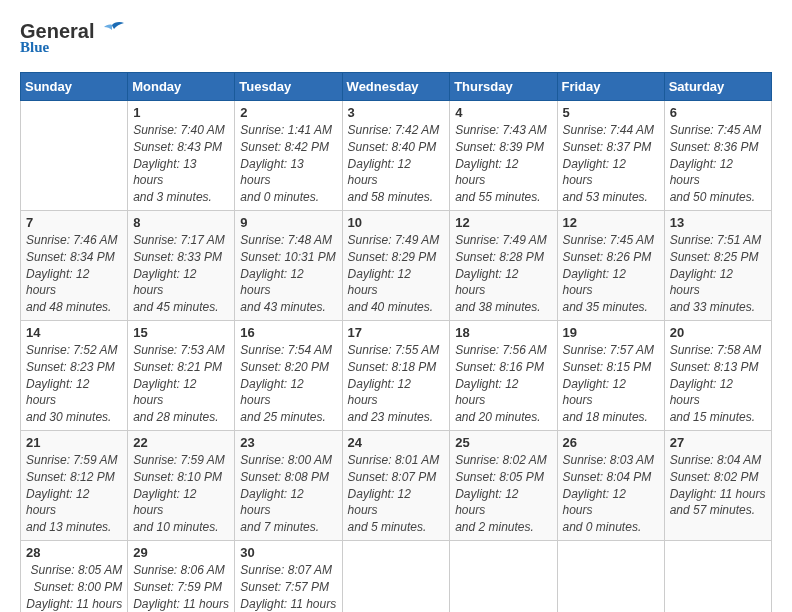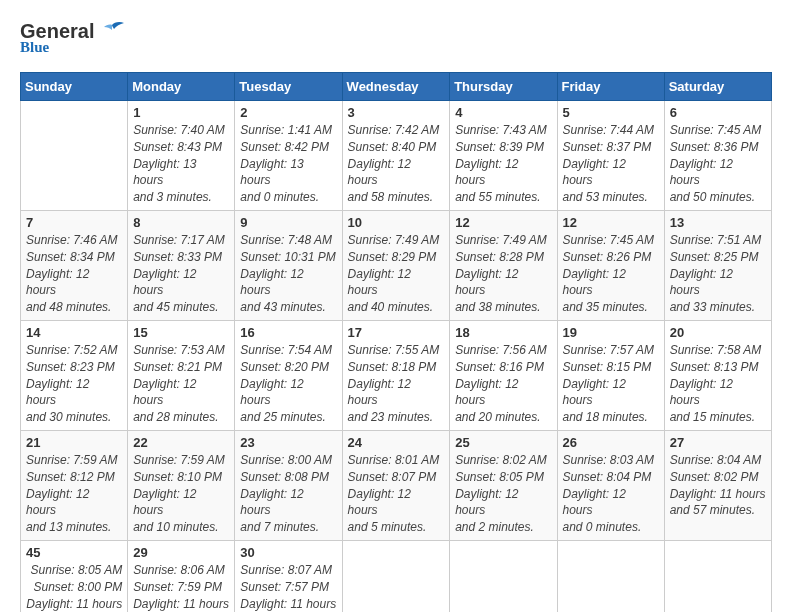--- a/index.html
+++ b/index.html
@@ -309,21 +309,21 @@
         <td>
           <span class="day-number">27</span>
           <div class="day-info" style="white-space: pre-line;">Sunrise: 8:04 AM
 Sunset: 8:02 PM
 Daylight: 11 hours
 and 57 minutes.</div>
         </td>
       </tr>
       <tr>
         <td>
-          <span class="day-number">45</span>
+          <span class="day-number">28</span>
           <div class="day-info" style="white-space: pre-line; text-align: right;">Sunrise: 8:05 AM
 Sunset: 8:00 PM
 Daylight: 11 hours
 and 55 minutes.</div>
         </td>
         <td>
           <span class="day-number">29</span>
           <div class="day-info" style="white-space: pre-line;">Sunrise: 8:06 AM
 Sunset: 7:59 PM
 Daylight: 11 hours

